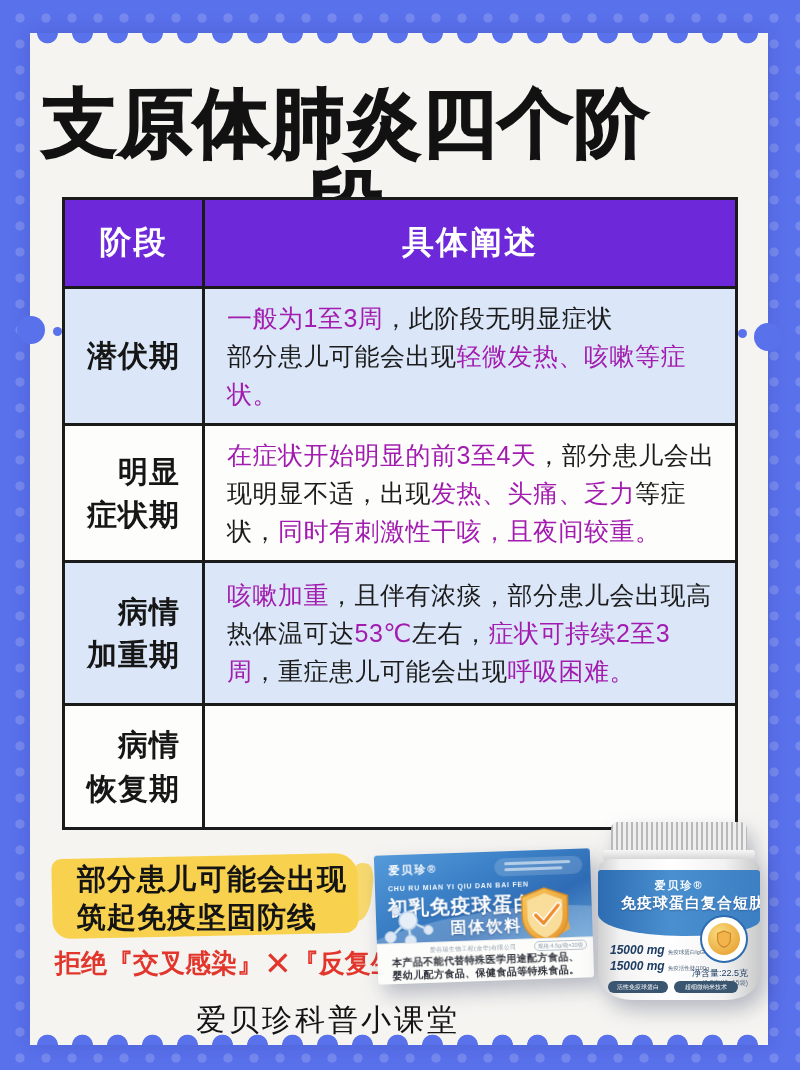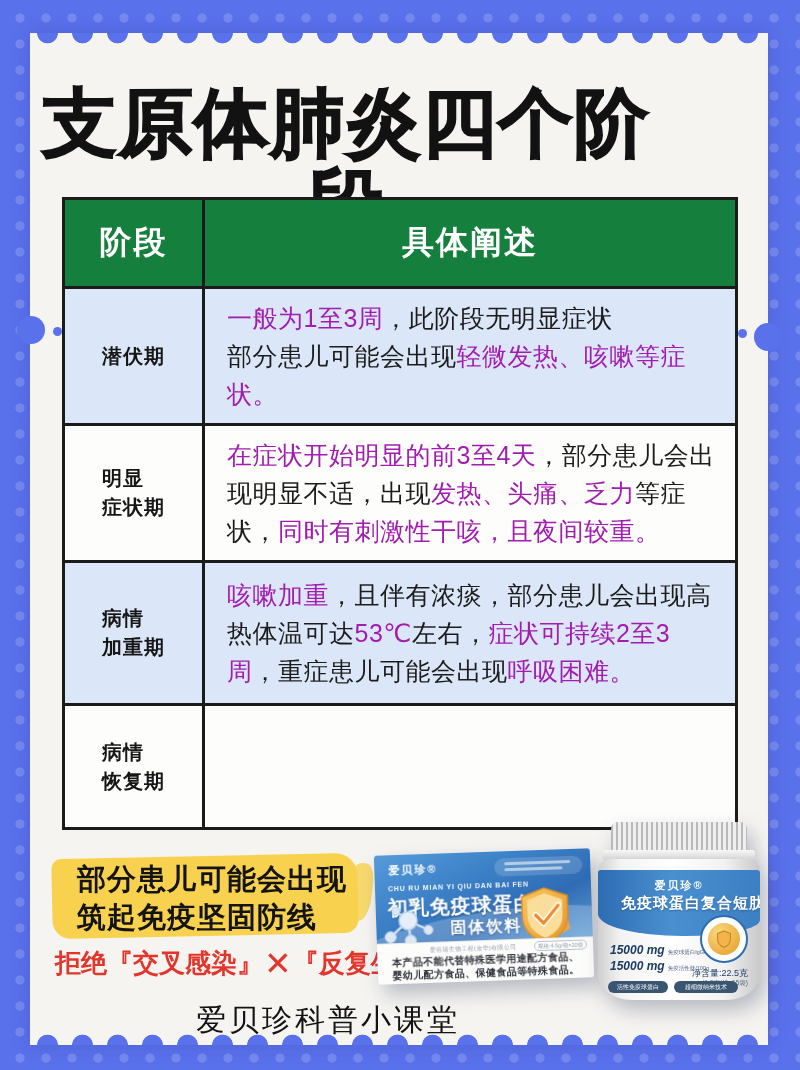--- a/index.html
+++ b/index.html
@@ -36,35 +36,35 @@
     position:absolute;left:30px;top:84px;width:632px;
     text-align:center;font-size:75px;line-height:1.06;font-weight:900;color:#121212;
     letter-spacing:1px;-webkit-text-stroke:1.6px #121212;
   }
 
   
   .ptable{
     position:absolute;left:62px;top:197px;width:676px;
     border:3px solid #1b1b1b;box-sizing:border-box;background:#fff;
   }
-  .thead{display:grid;grid-template-columns:140px 1fr;height:86px;background:#15803d;}
+  .thead{display:grid;grid-template-columns:140px 1fr;height:86px;background:#6d28d9;}
   .th{display:flex;align-items:center;justify-content:center;
       color:#fff;font-size:32px;font-weight:700;letter-spacing:2px;}
   .th-stage{border-right:3px solid #1b1b1b;}
   .trow{display:grid;grid-template-columns:140px 1fr;border-top:3px solid #1b1b1b;}
   .row-blue{background:#dbe7f8;}
   .row-white{background:#fdfdfc;}
   .trow:nth-child(1){min-height:117px;}
   .trow:nth-child(2){min-height:132px;}
   .trow:nth-child(3){min-height:140px;}
   .trow:nth-child(4){min-height:121px;}
   .td{display:flex;align-items:center;}
   .stage{
-    justify-content:center;text-align:left;
-    font-size:20px;font-weight:800;color:#161616;line-height:1.45;
+    justify-content:center;text-align:right;
+    font-size:30px;font-weight:800;color:#161616;line-height:1.45;
     border-right:3px solid #1b1b1b;letter-spacing:1px;
   }
   .desc{padding:10px 16px 10px 22px;}
   .desc-inner{font-size:25px;line-height:38px;letter-spacing:.5px;}
   .seg-black{color:#1c1c1c;}
   .seg-red{color:#a21caf;}
 
   
   .hl-blob{
     position:absolute;left:52px;top:856px;width:306px;height:80px;

